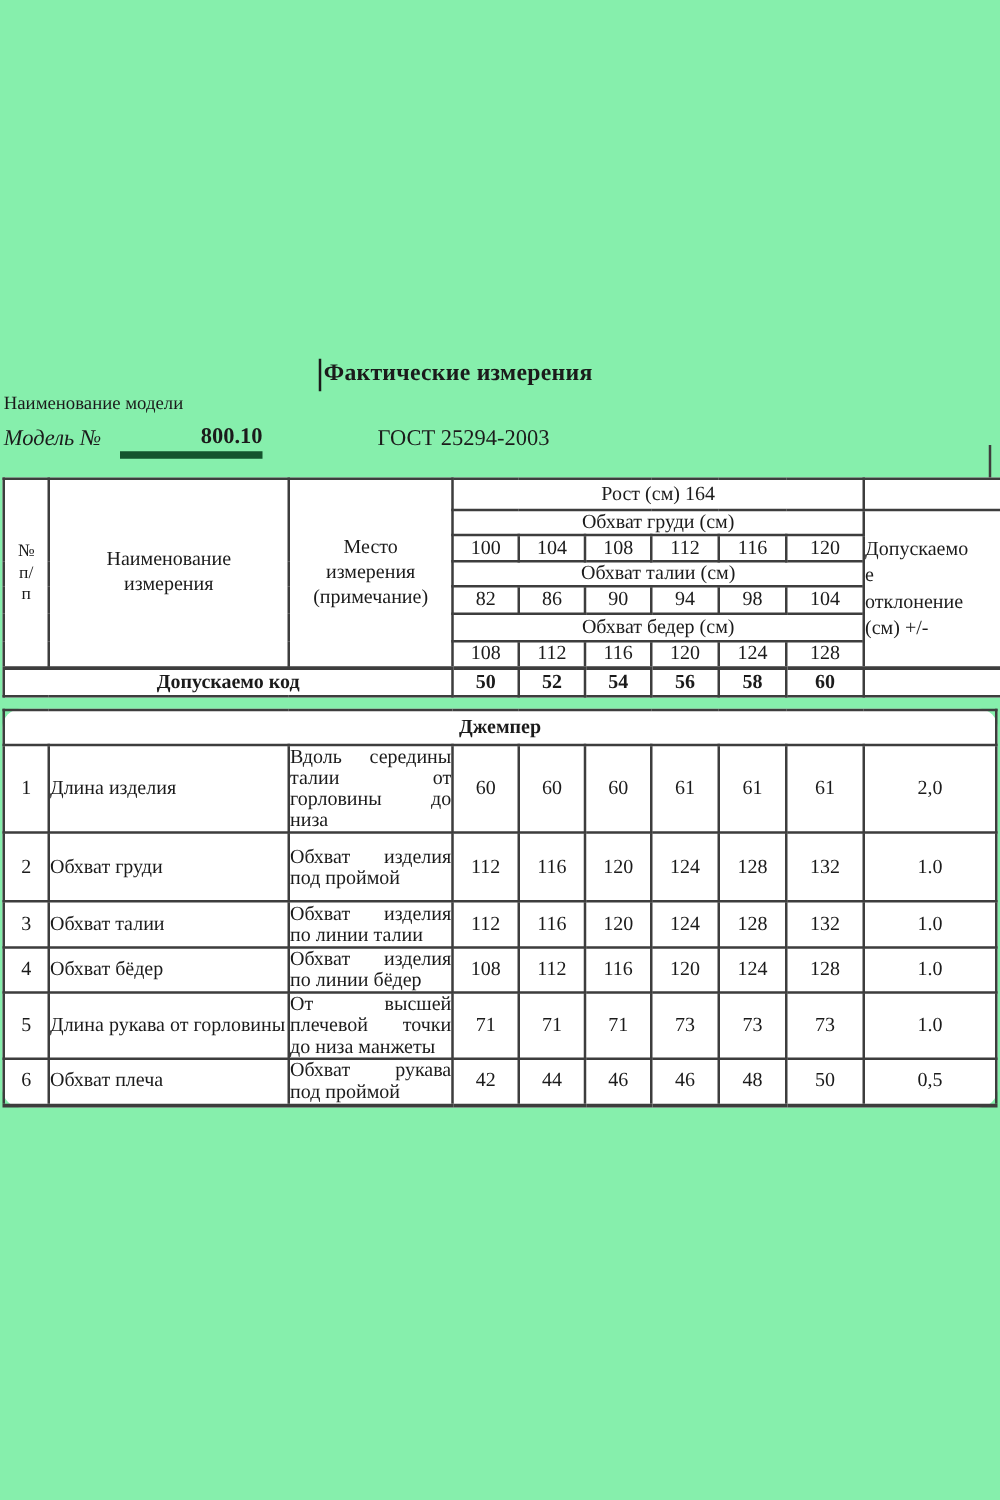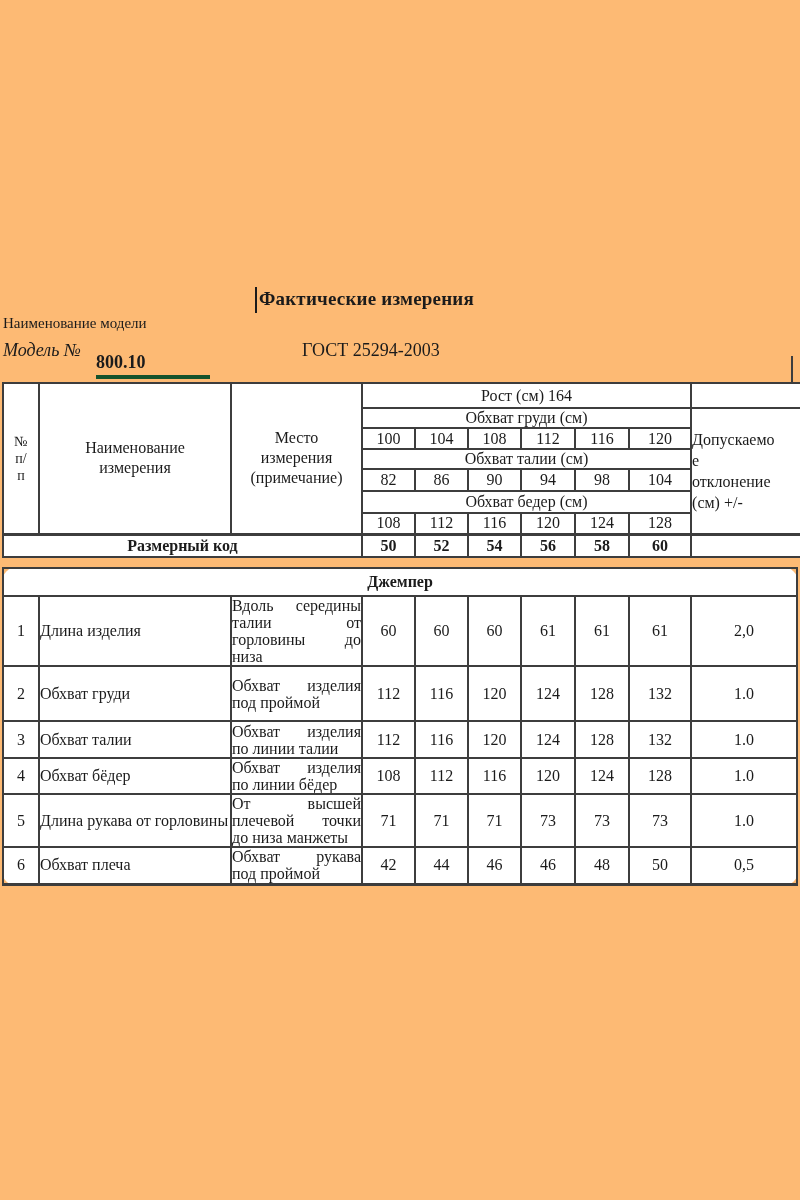--- a/index.html
+++ b/index.html
@@ -1,24 +1,24 @@
 <!DOCTYPE html>
 <html><head>
 <meta charset="utf-8">
 <style>
   html,body{margin:0;padding:0;background:#fff;}
-  .page{position:relative;width:800px;height:1200px;background:#fdba74;overflow:hidden;
+  .page{position:relative;width:800px;height:1200px;background:#86efac;overflow:hidden;
         font-family:"Liberation Serif","DejaVu Serif",serif;color:#1b1b1b;}
   .abs{position:absolute;}
   .title{left:259px;top:288px;font-size:19px;font-weight:bold;letter-spacing:0.2px;}
   .cursor{left:255px;top:287px;width:2px;height:26px;background:#1b1b1b;}
   .model-label{left:3px;top:315px;font-size:15px;}
   .model-no{left:3px;top:340px;font-size:18px;font-style:italic;}
-  .model-value{left:96px;top:352px;width:114px;font-size:18px;font-weight:bold;text-align:left;
-               border-bottom:4px solid #14532d;padding-bottom:2px;}
+  .model-value{left:96px;top:338px;width:114px;font-size:18px;font-weight:bold;text-align:right;
+               border-bottom:6px solid #14532d;padding-bottom:2px;}
   .gost{left:302px;top:340px;font-size:18px;}
   .tseg{left:791px;top:356px;width:2px;height:27px;background:#3d3d3d;}
 
   table.t{border-collapse:collapse;table-layout:fixed;position:absolute;background:#fff;}
   table.t td{border:2px solid #3d3d3d;font-size:16px;overflow:hidden;padding:0;vertical-align:middle;}
   .t1{left:2px;top:382px;width:798px;}
   .t2{left:2px;top:567px;width:794px;border-radius:15px;}
   .t1 td.tol{border-right:none;}
   .t1 tr.codes td{border-top:3px solid #3d3d3d;}
   .t2 tr.last td{border-bottom:3px solid #3d3d3d;}
@@ -111,21 +111,21 @@
     </tr>
     <tr style="height:21px">
       <td class="c">108</td>
       <td class="c">112</td>
       <td class="c">116</td>
       <td class="c">120</td>
       <td class="c">124</td>
       <td class="c">128</td>
     </tr>
     <tr class="codes" style="height:23px">
-      <td colspan="3" class="c b">Размерный код</td>
+      <td colspan="3" class="c b">Допускаемо код</td>
       <td class="c b">50</td>
       <td class="c b">52</td>
       <td class="c b">54</td>
       <td class="c b">56</td>
       <td class="c b">58</td>
       <td class="c b">60</td>
       <td class="tol"></td>
     </tr>
   </tbody>
     </table>

